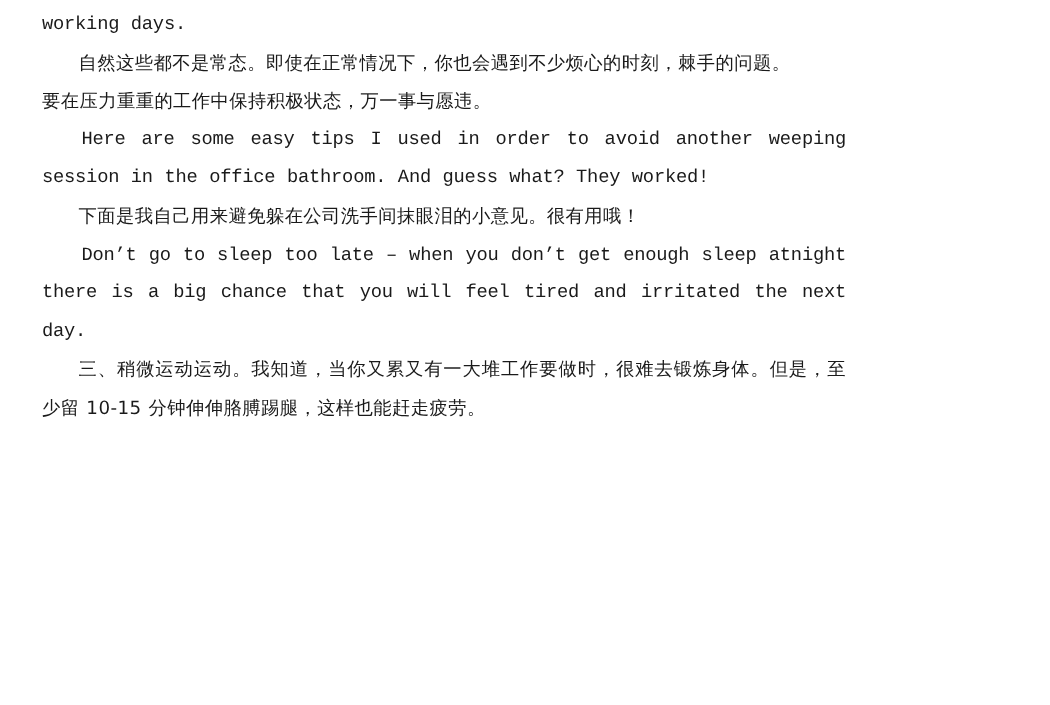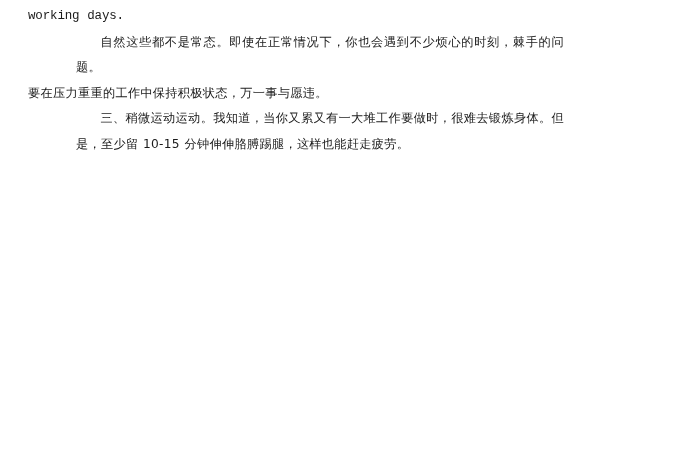--- a/index.html
+++ b/index.html
@@ -31,33 +31,35 @@
     word-spacing: 0.4px;
     white-space: normal;
   }
   .para.cn {
     font-family: "DejaVu Sans", sans-serif;
     font-size: 12.2px;
     letter-spacing: 0.3px;
   }
   .indent2 {
     text-indent: 2em;
-    margin-left: 48px;
   }
   .para.en {
     font-family: "Liberation Mono", "DejaVu Sans Mono", monospace;
     font-size: 12.5px;
     letter-spacing: -0.15px;
   }
   .para.en.indent2 {
     text-indent: 2.1em;
   }
 </style>
 </head>
 <body>
 
 <div id="page">
   <p class="para en">working days.</p>
   <p class="para cn indent2">自然这些都不是常态。即使在正常情况下，你也会遇到不少烦心的时刻，棘手的问题。</p>
   <p class="para cn">要在压力重重的工作中保持积极状态，万一事与愿违。</p>
+  <p class="para en indent2">Here are some easy tips I used in order to avoid another weeping session in the office bathroom. And guess what? They worked!</p>
+  <p class="para cn indent2">下面是我自己用来避免躲在公司洗手间抹眼泪的小意见。很有用哦！</p>
+  <p class="para en indent2">Don’t go to sleep too late – when you don’t get enough sleep atnight there is a big chance that you will feel tired and irritated the next day.</p>
   <p class="para cn indent2">三、稍微运动运动。我知道，当你又累又有一大堆工作要做时，很难去锻炼身体。但是，至少留 10-15 分钟伸伸胳膊踢腿，这样也能赶走疲劳。</p>
 
 </div>
 
 </body></html>

